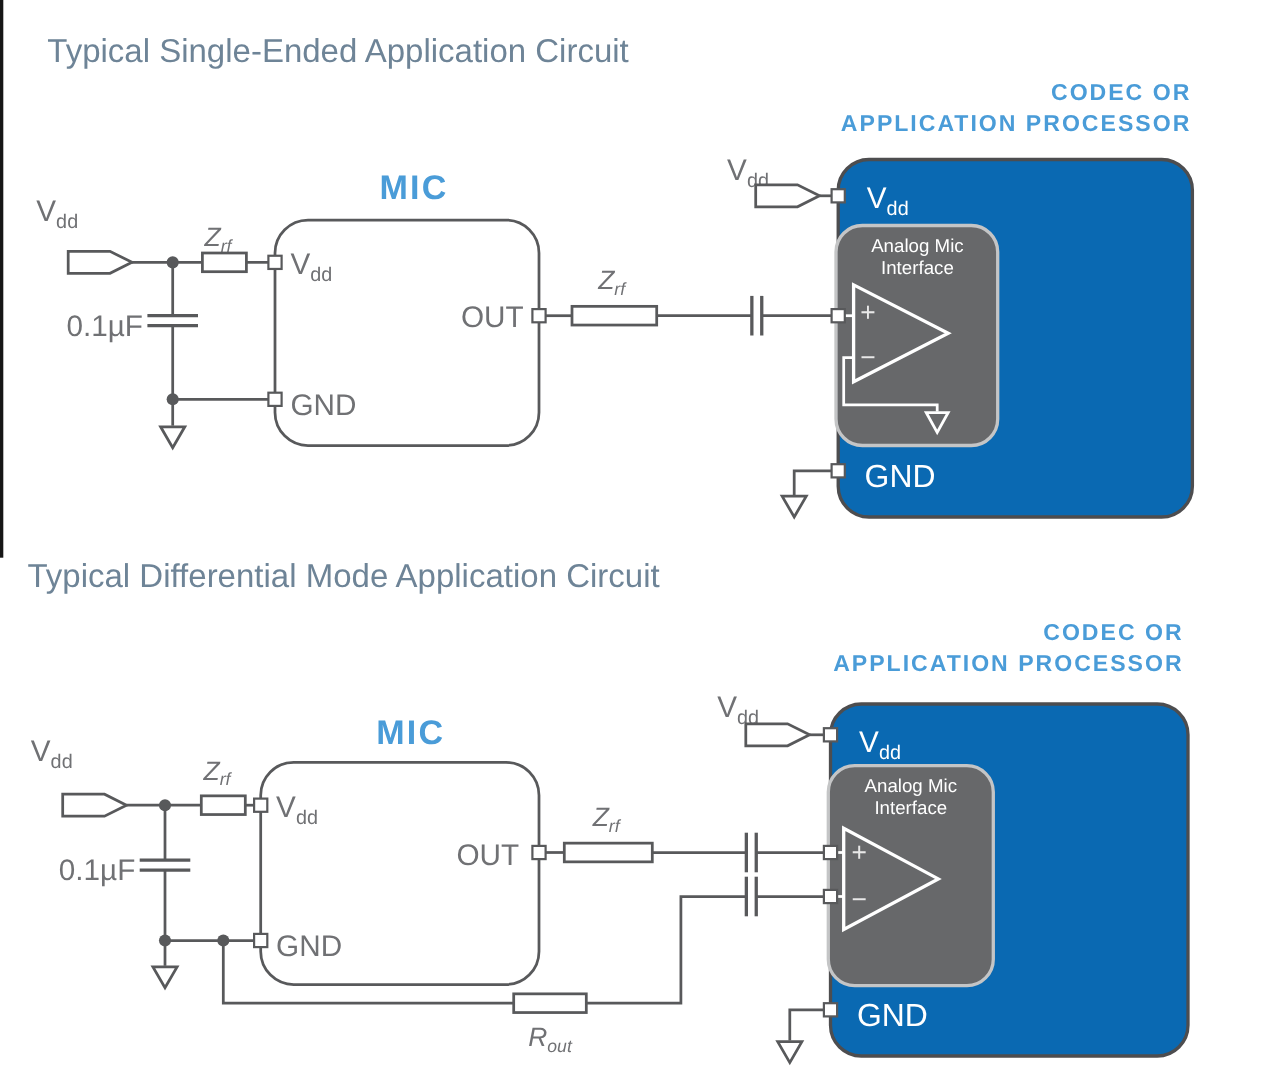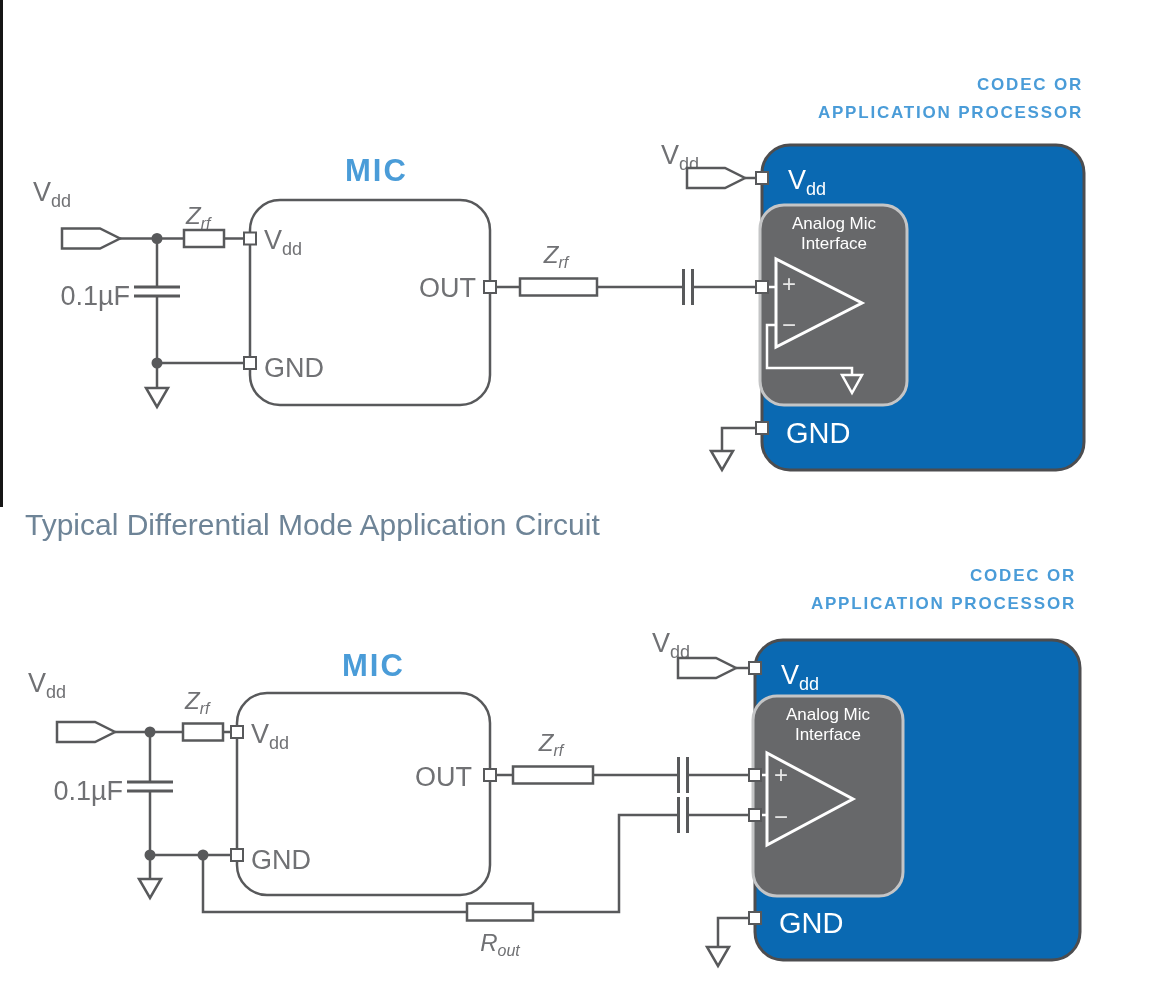--- a/index.html
+++ b/index.html
@@ -4,21 +4,21 @@
 <style>
   :root{
     --title:#6e8497; --accent:#4a9cd8; --blue:#0a69b2; --innergray:#67686a;
     --wire:#58595b; --lbl:#707174;
   }
   html,body{margin:0;padding:0;background:#fff;}
   #page{position:relative;width:1163px;height:987px;background:#fff;overflow:hidden;
         font-family:"Liberation Sans",sans-serif;}
   .abs{position:absolute;}
   .title{font-size:30px;color:var(--title);white-space:nowrap;}
-  .codec-heading{text-align:right;font-weight:bold;font-size:17px;line-height:28px;
+  .codec-heading{text-align:right;font-weight:bold;font-size:21px;line-height:28px;
                  letter-spacing:1.8px;color:var(--accent);white-space:nowrap;}
   .mic-heading{font-weight:bold;font-size:31px;letter-spacing:2px;color:var(--accent);}
   svg{position:absolute;left:0;top:0;}
   .wire{stroke:var(--wire);stroke-width:2.5;fill:none;}
   .cap{stroke:var(--wire);stroke-width:3;fill:none;}
   .comp{fill:#fff;stroke:var(--wire);stroke-width:2.5;}
   .pin{fill:#fff;stroke:var(--wire);stroke-width:2;}
   .dot{fill:var(--wire);stroke:none;}
   .lbl{font:27px "Liberation Sans",sans-serif;fill:var(--lbl);}
   .sub{font-size:18px;}
@@ -33,20 +33,21 @@
   .grayblock{fill:var(--innergray);stroke:#c4c5c6;stroke-width:3;}
   .opamp{fill:none;stroke:#fff;stroke-width:3;}
   .wgnd{fill:none;stroke:#fff;stroke-width:2.5;}
   .end{text-anchor:end;} .mid{text-anchor:middle;}
 </style>
 </head>
 <body>
 
 <div id="page">
 
+  <div class="abs title" style="left:43px;top:30px;">Typical Single-Ended Application Circuit</div>
   <div class="abs codec-heading" style="right:80px;top:71px;">
     <div>CODEC OR</div>
     <div>APPLICATION PROCESSOR</div>
   </div>
   <div class="abs mic-heading" style="left:345px;top:153px;">MIC</div>
 
   <div class="abs title" style="left:25px;top:508px;">Typical Differential Mode Application Circuit</div>
   <div class="abs codec-heading" style="right:87px;top:562px;">
     <div>CODEC OR</div>
     <div>APPLICATION PROCESSOR</div>

